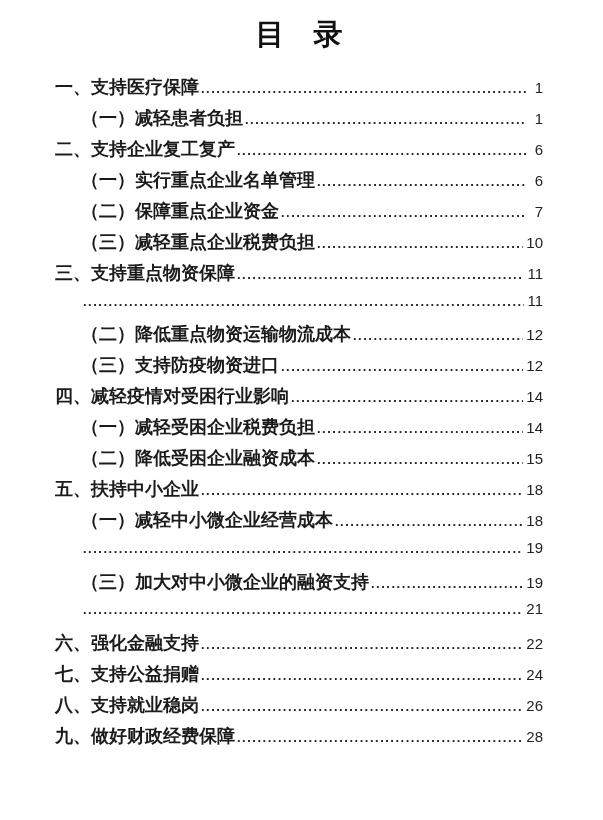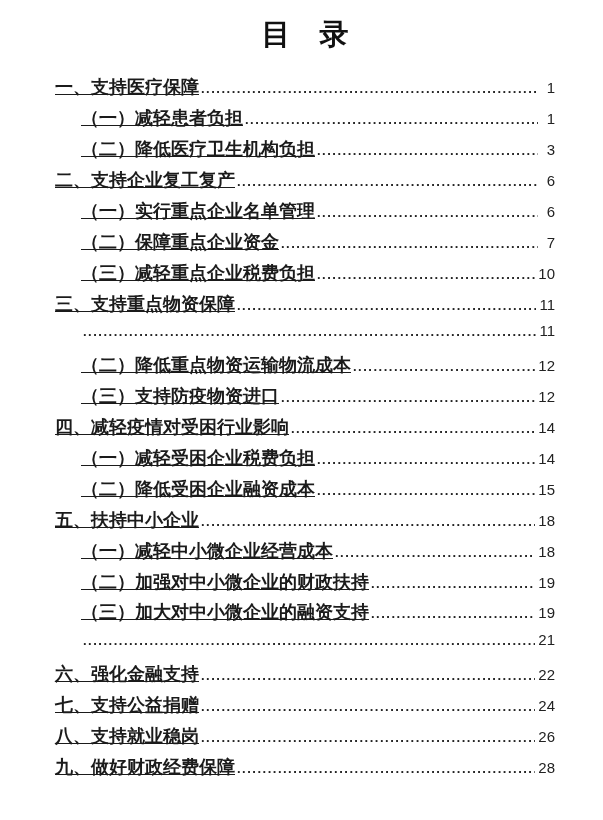--- a/index.html
+++ b/index.html
@@ -8,21 +8,21 @@
     background: #ffffff;
   }
   .page {
     position: relative;
     width: 603px;
     height: 820px;
     box-sizing: border-box;
     background: #ffffff;
     color: #1a1a1a;
     font-family: "Liberation Sans", "DejaVu Sans", sans-serif;
-    padding: 12px 48px 0 55px;
+    padding: 12px 60px 0 55px;
     overflow: hidden;
   }
   .title {
     margin: 6px 0 24px 0;
     text-align: center;
     font-size: 29px;
     line-height: 1.15;
     font-weight: bold;
     color: #111111;
   }
@@ -36,21 +36,20 @@
     font-size: 18px;
     font-weight: bold;
     color: #1b1b1b;
     white-space: nowrap;
   }
   .row.level-2 {
     padding-left: 26px;
   }
   .label {
     flex: 0 0 auto;
-    text-decoration: underline;
   }
   .leader {
     flex: 1 1 auto;
     overflow: hidden;
     white-space: nowrap;
     margin: 0 3px 0 2px;
     font-size: 13px;
     font-weight: bold;
     letter-spacing: 1.5px;
     color: #222222;
@@ -78,25 +77,20 @@
     <span class="leader"></span>
     <span class="pagenum">1</span>
   </div>
 
   <div class="row level-2">
     <span class="label">（一）减轻患者负担</span>
     <span class="leader"></span>
     <span class="pagenum">1</span>
   </div>
 
-  <div class="row level-2">
-    <span class="label">（二）降低医疗卫生机构负担</span>
-    <span class="leader"></span>
-    <span class="pagenum">3</span>
-  </div>
 
   <div class="row level-1">
     <span class="label">二、支持企业复工复产</span>
     <span class="leader"></span>
     <span class="pagenum">6</span>
   </div>
 
   <div class="row level-2">
     <span class="label">（一）实行重点企业名单管理</span>
     <span class="leader"></span>
@@ -162,21 +156,20 @@
     <span class="pagenum">18</span>
   </div>
 
   <div class="row level-2">
     <span class="label">（一）减轻中小微企业经营成本</span>
     <span class="leader"></span>
     <span class="pagenum">18</span>
   </div>
 
   <div class="row level-2">
-    <span class="label">（二）加强对中小微企业的财政扶持</span>
     <span class="leader"></span>
     <span class="pagenum">19</span>
   </div>
 
   <div class="row level-2">
     <span class="label">（三）加大对中小微企业的融资支持</span>
     <span class="leader"></span>
     <span class="pagenum">19</span>
   </div>
 

